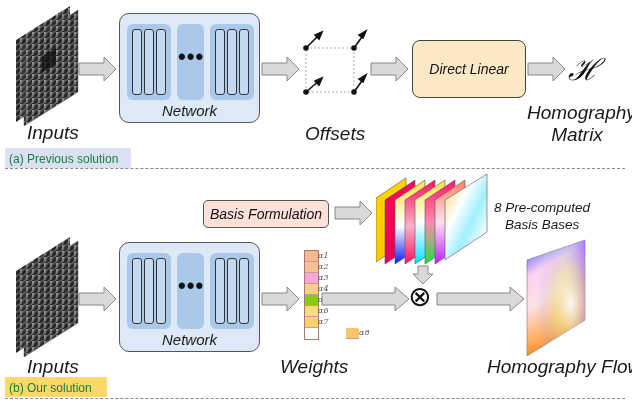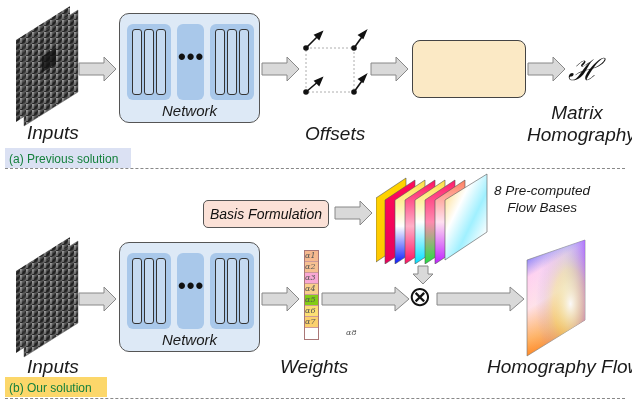--- a/index.html
+++ b/index.html
@@ -9,21 +9,21 @@
   .lbl-sm-it { font-style:italic; font-size:14px; color:#1a1a1a; font-family:"Liberation Sans", sans-serif; white-space:nowrap; }
   .section-tag { font-size:12px; color:#15803d; padding:4px 4px; box-sizing:border-box; font-family:"Liberation Sans", sans-serif; }
   .dash { border-top:1px dashed #888; height:0; }
   .net { background:#dde9f6; border:1.5px solid #555; border-radius:10px; box-sizing:border-box; }
   .net-block { background:#a9c8ea; border-radius:6px; position:absolute; }
   .net-bar { position:absolute; background:#c5daf1; border:1px solid #333; border-radius:3px; box-sizing:border-box; width:10px; }
   .dots { position:absolute; font-size:22px; font-weight:bold; color:#111; letter-spacing:1px; }
   .box-dlt { background:#fbe9c5; border:1.5px solid #444; border-radius:8px; box-sizing:border-box; display:flex; flex-direction:column; align-items:center; justify-content:center; text-align:center; font-style:italic; font-size:14px; line-height:18px; color:#111; }
   .box-basis { background:#fbe1d7; border:1.5px solid #555; border-radius:5px; box-sizing:border-box; display:flex; align-items:center; justify-content:center; font-style:italic; font-size:14px; color:#111; }
   .weights { border:1px solid #a77; box-sizing:border-box; }
-  .wcell { height:11px; font-size:8px; font-family:"DejaVu Serif", serif; font-style:italic; color:#555; border-bottom:1px solid #c99; box-sizing:border-box; padding-left:0; line-height:10px; }
+  .wcell { height:11px; font-size:8px; font-family:"DejaVu Serif", serif; font-style:italic; color:#555; border-bottom:1px solid #c99; box-sizing:border-box; padding-left:13px; line-height:10px; }
 </style>
 </head>
 <body>
 
 <svg class="abs" style="left:14px;top:2px;" width="70" height="125">
   <defs>
     <linearGradient id="gimg" x1="0" y1="0" x2="1" y2="1">
       <stop offset="0" stop-color="#999"></stop>
         <stop offset="0.35" stop-color="#555"></stop>
         <stop offset="0.6" stop-color="#222"></stop>
@@ -81,32 +81,33 @@
     <line x1="56" y1="64" x2="66" y2="50"></line>
       <polygon points="68,47 61,51 65,54"></polygon>
   </g>
 </svg>
 
 <svg class="abs" style="left:370px;top:56px;" width="40" height="26">
   <polygon points="1,7 26,7 26,1 38,13 26,25 26,19 1,19" fill="#d9d9d9" stroke="#888" stroke-width="1"></polygon>
 </svg>
 
 <div class="abs box-dlt" style="left:412px;top:40px;width:114px;height:58px;">
+  <span>Direct Linear</span>
 </div>
 
 <svg class="abs" style="left:527px;top:56px;" width="40" height="26">
   <polygon points="1,7 26,7 26,1 38,13 26,25 26,19 1,19" fill="#d9d9d9" stroke="#888" stroke-width="1"></polygon>
 </svg>
 <div class="abs" style="left:568px;top:48px;font-family:'DejaVu Serif', serif;font-style:italic;font-size:30px;color:#111;">ℋ</div>
 
 <div class="abs lbl-it" style="left:27px;top:122px;">Inputs</div>
 <div class="abs lbl-it" style="left:305px;top:123px;">Offsets</div>
 <div class="abs lbl-it" style="left:527px;top:102px;width:100px;text-align:center;line-height:22px;">
+  <div>Homography</div>
   <div>Matrix</div>
-  <div>Homography</div>
 </div>
 
 <div class="abs section-tag" style="left:5px;top:148px;width:126px;height:20px;background:#dbe1f3;">(a) Previous solution</div>
 <div class="abs dash" style="left:5px;top:168px;width:620px;"></div>
 
 <div class="abs box-basis" style="left:203px;top:200px;width:126px;height:28px;">Basis Formulation</div>
 <svg class="abs" style="left:334px;top:200px;" width="40" height="26">
   <polygon points="1,7 26,7 26,1 38,13 26,25 26,19 1,19" fill="#d9d9d9" stroke="#888" stroke-width="1"></polygon>
 </svg>
 
@@ -157,23 +158,23 @@
     <polygon points="0,26 30,6 30,70 0,90" fill="url(#fb1)"></polygon>
     <polygon points="9,28 39,8 39,72 9,92" fill="url(#fb2)"></polygon>
     <polygon points="19,28 49,8 49,72 19,92" fill="url(#fb3)"></polygon>
     <polygon points="29,28 59,8 59,72 29,92" fill="url(#fb4)"></polygon>
     <polygon points="39,28 69,8 69,72 39,92" fill="url(#fb5)"></polygon>
     <polygon points="49,28 79,8 79,72 49,92" fill="url(#fb6)"></polygon>
     <polygon points="59,28 89,8 89,72 59,92" fill="url(#fb7)"></polygon>
     <polygon points="69,28 111,2 111,60 69,88" fill="url(#fb8)"></polygon>
   </g>
 </svg>
-<div class="abs lbl-sm-it" style="left:494px;top:182px;line-height:17px;font-size:13.5px;">
+<div class="abs lbl-sm-it" style="left:494px;top:199px;line-height:17px;font-size:13.5px;">
   <div>8 Pre-computed</div>
-  <div style="text-align:center;">Flow Bases</div>
+  <div style="text-align:center;">Basis Bases</div>
 </div>
 
 <svg class="abs" style="left:412px;top:265px;" width="22" height="20">
   <polygon points="6,1 16,1 16,9 21,9 11,19 1,9 6,9" fill="#d9d9d9" stroke="#888" stroke-width="1"></polygon>
 </svg>
 
 <svg class="abs" style="left:14px;top:233px;" width="70" height="125">
   <polygon points="2,38 56,4 56,85 2,120" fill="url(#pimg)"></polygon>
   <polygon points="10,42 64,8 64,90 10,124" fill="url(#pimg)" stroke="#666" stroke-width="0.5"></polygon>
 </svg>

